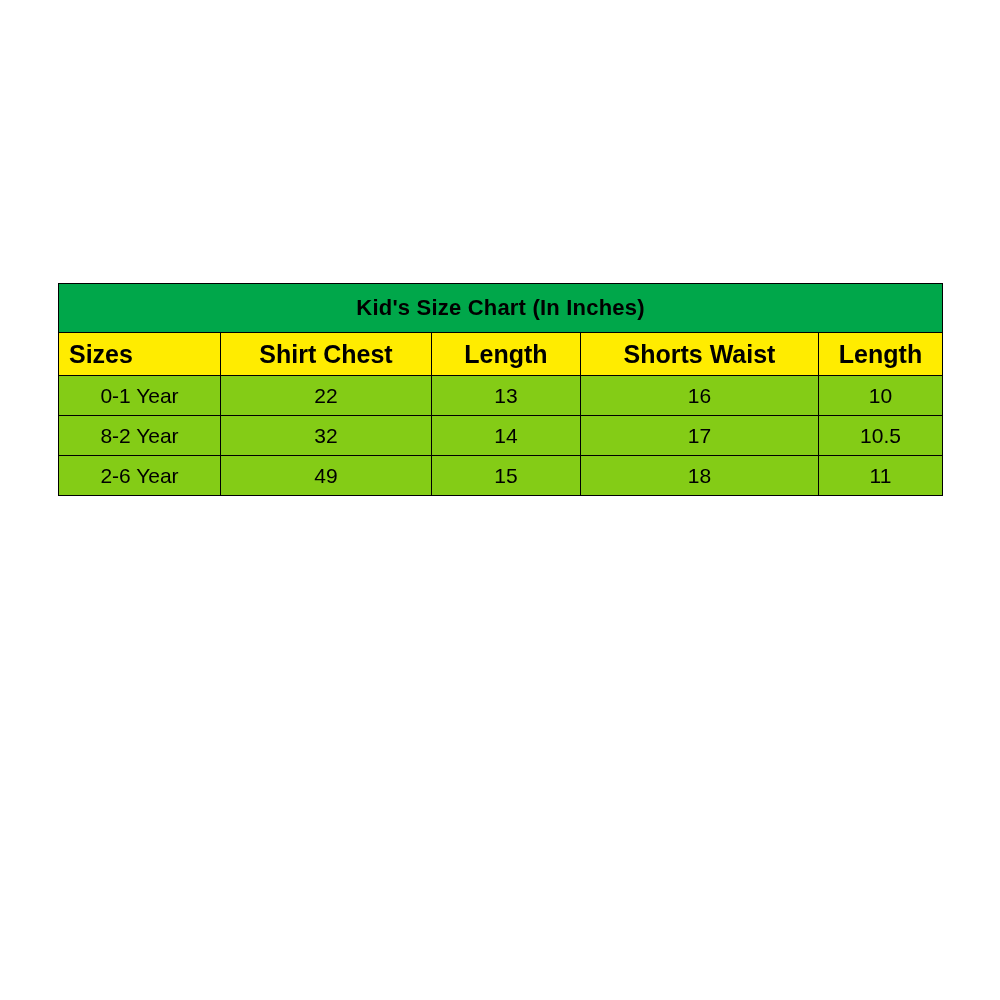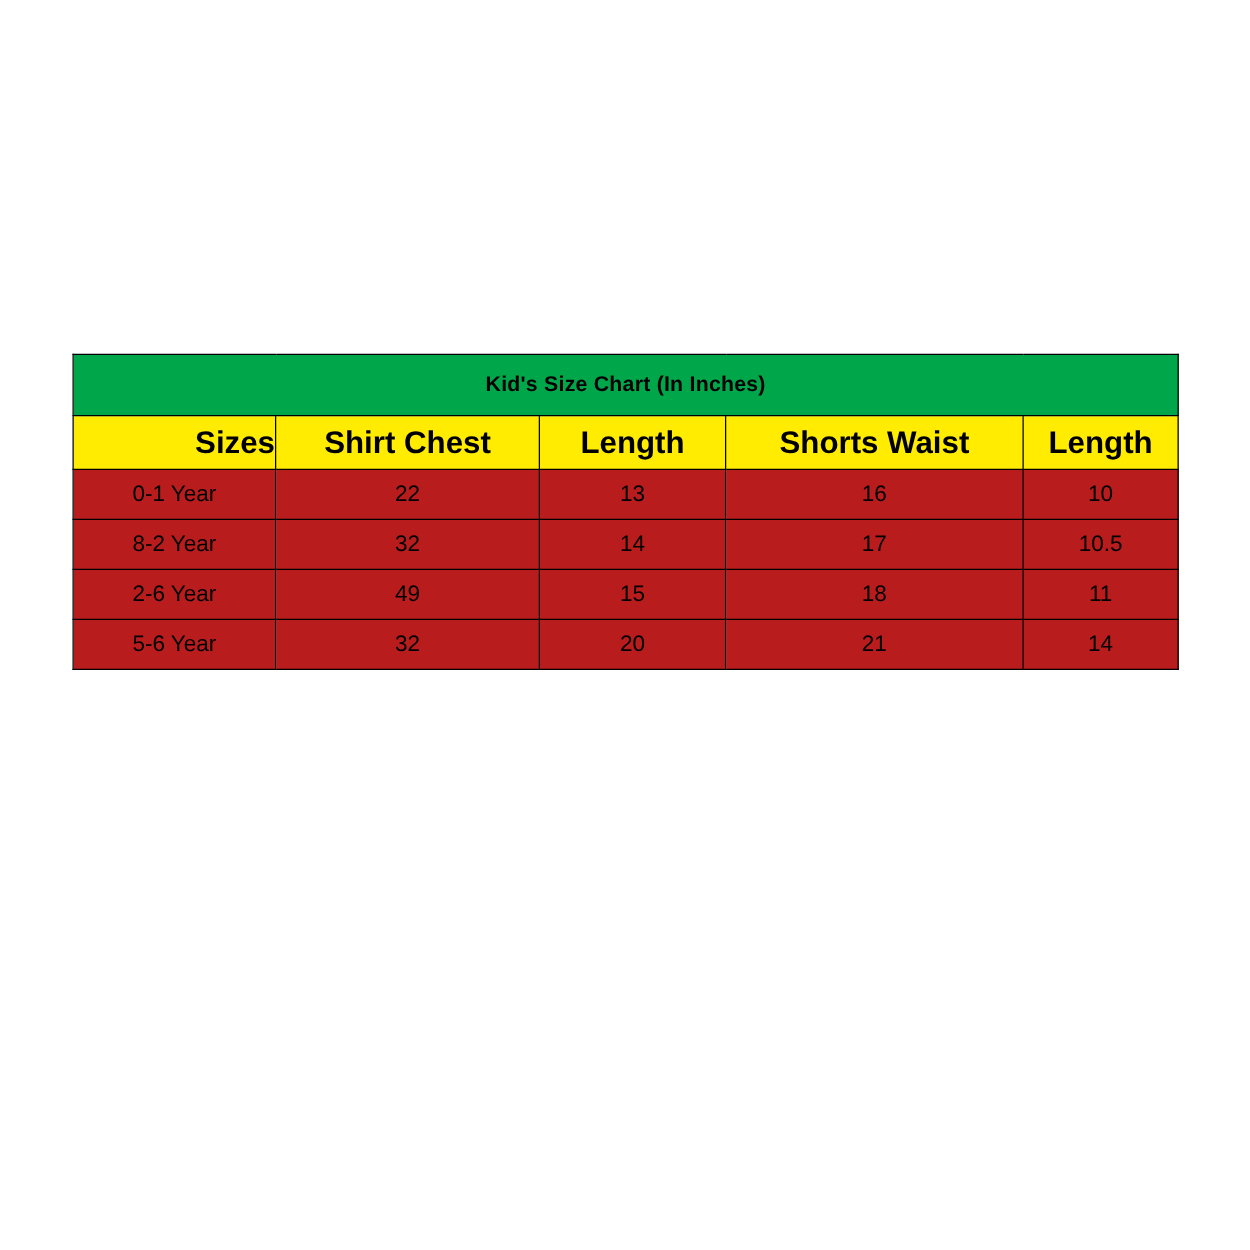--- a/index.html
+++ b/index.html
@@ -39,46 +39,46 @@
     padding: 0;
     text-align: center;
     vertical-align: middle;
     color: #000000;
   }
 
   
   tr.title-row td {
     background: #00a74a;
     color: #000000;
-    font-size: 17px;
+    font-size: 22px;
     font-weight: bold;
     height: 48px;
     letter-spacing: 0.2px;
   }
 
   
   tr.header-row th {
     background: #ffec00;
     font-size: 25px;
     font-weight: bold;
     height: 42px;
     white-space: nowrap;
   }
 
   tr.header-row th.left-align {
-    text-align: right;
+    text-align: left;
     padding-left: 10px;
   }
 
   
   tbody tr td {
-    font-size: 18px;
+    font-size: 21px;
     font-weight: normal;
     height: 39px;
-    background: #b91c1c;
+    background: #84cc16;
   }
 
   
   col.c0 { width: 162px; }
   col.c1 { width: 211px; }
   col.c2 { width: 149px; }
   col.c3 { width: 238px; }
   col.c4 { width: 124px; }
 </style>
 </head>
@@ -121,23 +121,16 @@
           <td>17</td>
           <td>10.5</td>
         </tr>
         <tr>
           <td>2-6 Year</td>
           <td>49</td>
           <td>15</td>
           <td>18</td>
           <td>11</td>
         </tr>
-        <tr>
-          <td>5-6 Year</td>
-          <td>32</td>
-          <td>20</td>
-          <td>21</td>
-          <td>14</td>
-        </tr>
       </tbody>
     </table>
   </div>
 </div>
 
 </body></html>

